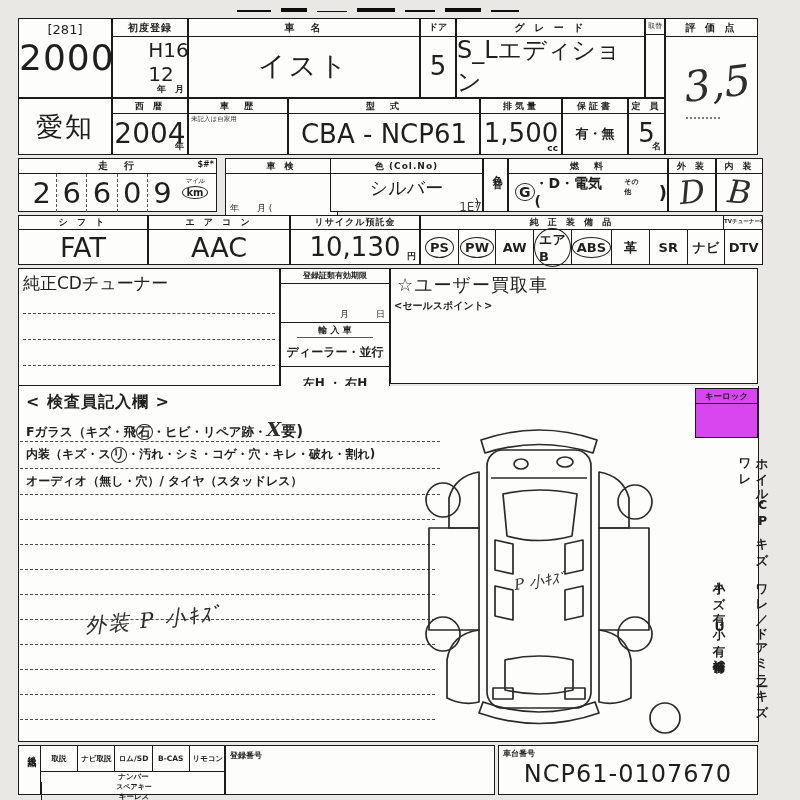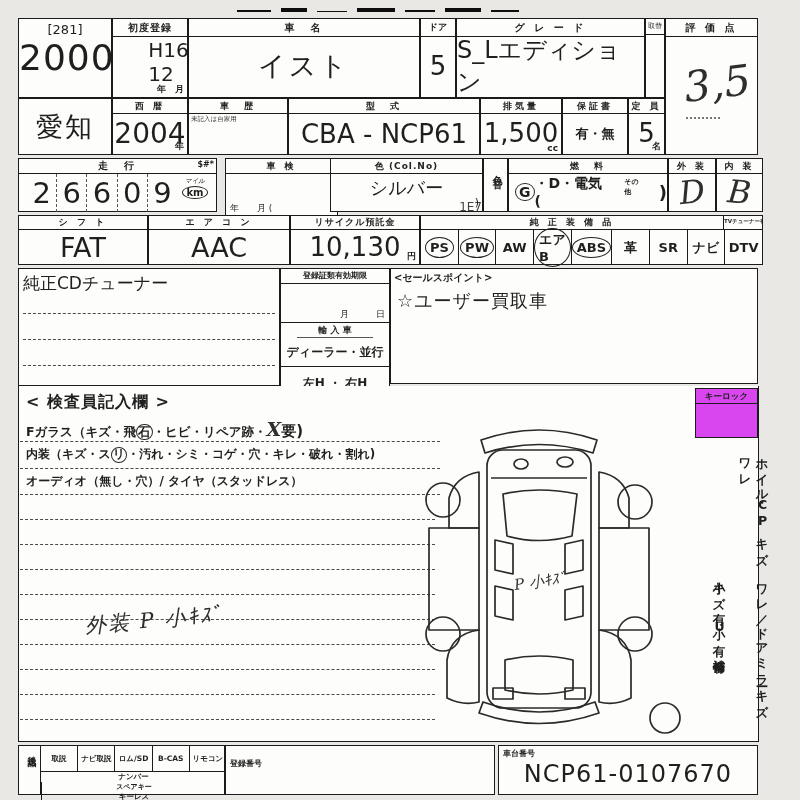--- a/index.html
+++ b/index.html
@@ -196,22 +196,22 @@
 <div class="abs b" style="left:280px;top:268px;width:110px;height:132px;">
   <div style="font-size:8px;font-weight:bold;text-align:center;border-bottom:1.2px solid #1b1b1b;height:14px;line-height:14px;overflow:hidden;white-space:nowrap;">登録証類有効期限</div>
   <div style="height:38px;position:relative;border-bottom:1.6px solid #1b1b1b;">
     <span class="abs" style="right:4px;bottom:1px;font-size:9px;">月　　　日</span>
   </div>
   <div style="font-size:9px;font-weight:bold;text-align:center;height:14px;line-height:14px;border-bottom:1px solid #555;width:70%;margin:0 auto;">輸 入 車</div>
   <div style="font-size:12px;font-weight:bold;text-align:center;height:28px;line-height:28px;border-bottom:1.6px solid #1b1b1b;">ディーラー・並行</div>
   <div style="font-size:12px;font-weight:bold;text-align:center;height:32px;line-height:32px;">左H ・ 右H</div>
 </div>
 <div class="abs b" style="left:390px;top:268px;width:368px;height:116px;">
+  <div style="font-size:18px;padding:4px 0 0 6px;letter-spacing:1px;">☆ユーザー買取車</div>
   <div style="font-size:10px;font-weight:bold;padding:2px 0 0 3px;">&lt;セールスポイント&gt;</div>
-  <div style="font-size:18px;padding:4px 0 0 6px;letter-spacing:1px;">☆ユーザー買取車</div>
 </div>
 
 <div class="abs" style="left:18px;top:386px;width:741px;height:356px;border-left:1.6px solid #1b1b1b;border-bottom:1.6px solid #1b1b1b;border-right:1.6px solid #1b1b1b;background:#fdfdfb;"></div>
 
 <div class="abs" style="left:26px;top:392px;font-size:16px;font-weight:bold;letter-spacing:1px;">&lt; 検査員記入欄 &gt;</div>
 
 <div class="abs" style="left:26px;top:418px;font-size:12.5px;font-weight:bold;">
   <span>Fガラス（キズ・飛</span><span class="circ" style="padding:0 1px;">石</span><span>・ヒビ・リペア跡・</span><span class="hand" style="font-size:19px;font-weight:bold;">X</span><span style="font-size:15px;">要)</span>
 </div>
 <div class="dash" style="left:20px;top:441px;width:420px;"></div>
@@ -301,18 +301,18 @@
     <div style="display:flex;height:23px;flex-direction:column;">
       <div class="val" style="flex:1;font-size:7.5px;font-weight:bold;">ナンバー</div>
       <div class="val bl" style="flex:1;font-size:7px;font-weight:bold;border-left-width:1.2px;">スペアキー</div>
       <div class="val bl" style="flex:1;font-size:7.5px;font-weight:bold;border-left-width:1.2px;">キーレス</div>
       <div class="val bl" style="flex:1;font-size:7px;font-weight:bold;border-left-width:1.2px;">スマートキー</div>
       <div class="bl" style="flex:1;border-left-width:1.2px;"></div>
     </div>
   </div>
 </div>
 <div class="abs b" style="left:225px;top:745px;width:270px;height:50px;">
-  <div style="font-size:8px;font-weight:bold;padding:12px 0 0 4px;">登録番号</div>
+  <div style="font-size:8px;font-weight:bold;padding:4px 0 0 4px;">登録番号</div>
 </div>
 <div class="abs b" style="left:498px;top:745px;width:260px;height:50px;">
   <div style="font-size:8px;font-weight:bold;padding:2px 0 0 4px;">車台番号</div>
   <div style="text-align:center;font-size:24px;margin-top:1px;letter-spacing:1px;">NCP61-0107670</div>
 </div>
 
 </body></html>

